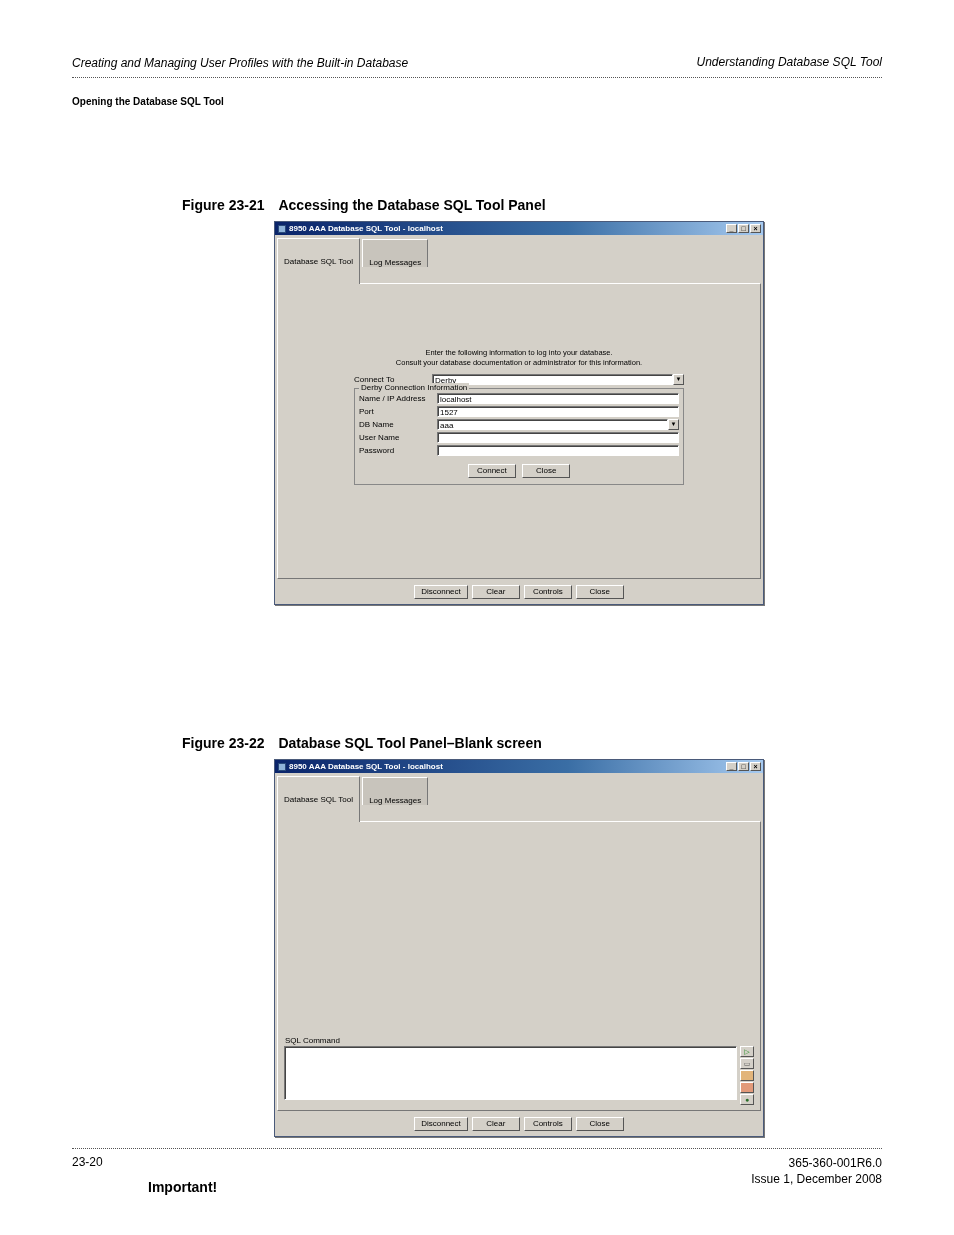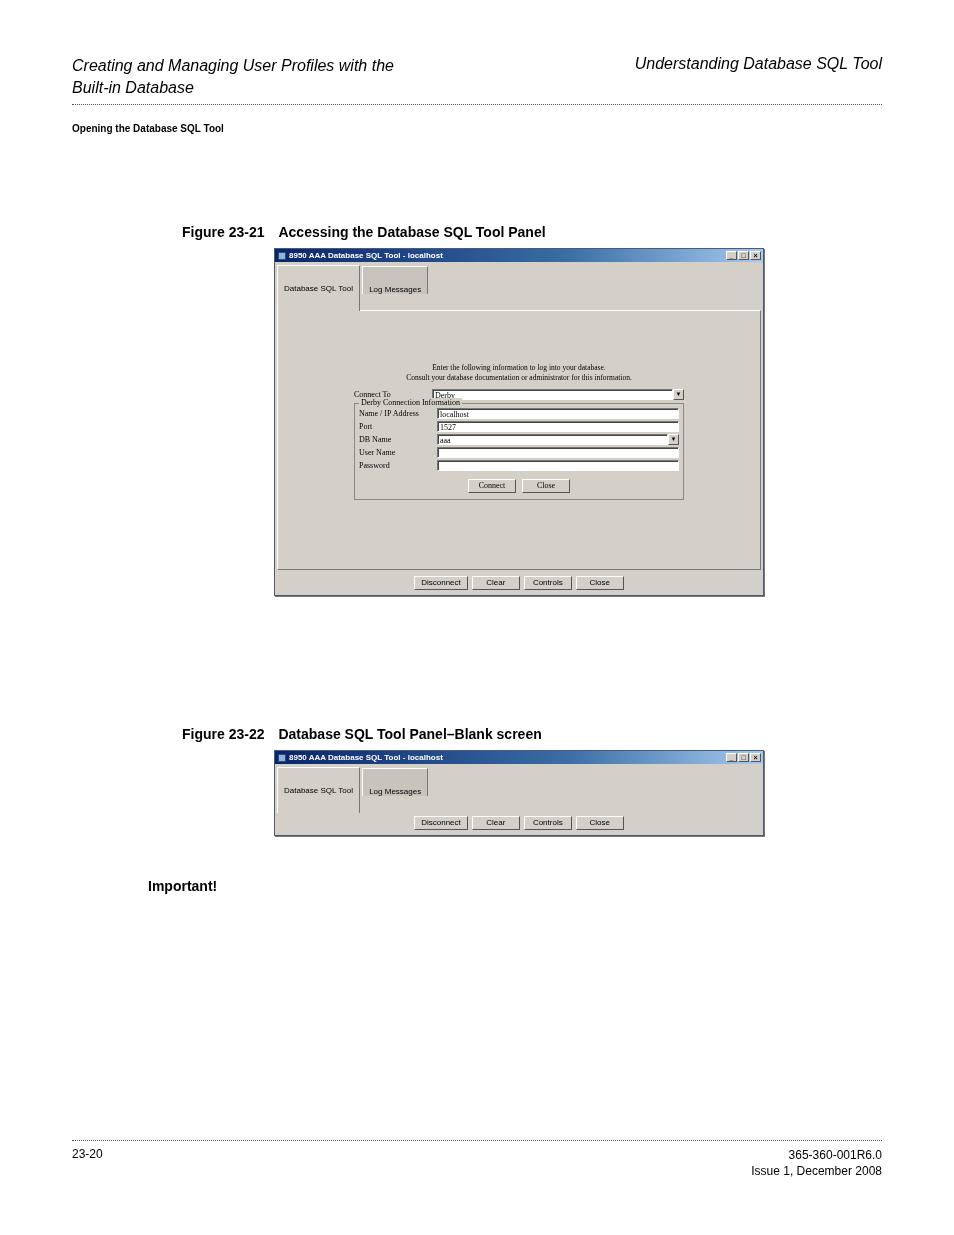--- a/index.html
+++ b/index.html
@@ -9,21 +9,21 @@
     background: #fff;
     font-family: Verdana, Arial, sans-serif;
     color: #000;
     position: relative;
     padding: 55px 72px 50px 72px;
   }
   .page-header {
     display: flex;
     justify-content: space-between;
     align-items: flex-start;
-    font-size: 16px;
+    font-size: 12px;
     font-style: italic;
     margin-bottom: 4px;
   }
   .page-header .left { max-width: 360px; line-height: 1.35; }
   .dotted-rule {
     border: none;
     border-top: 1.5px dotted #555;
     margin: 6px 0 0 0;
   }
   .section-heading {
@@ -109,21 +109,21 @@
   }
   .dd-arrow {
     width:11px; height:11px;
     background:#d4d0c8;
     border:1px solid #fff;
     border-right-color:#555; border-bottom-color:#555;
     font-size:6px; text-align:center; line-height:9px;
   }
 
   
-  .fig1-body { height: 260px; padding: 2px; font-family: Liberation Serif, serif; }
+  .fig1-body { height: 296px; padding: 14px; }
   .conn-panel {
     margin: 50px auto 0 auto;
     width: 330px;
   }
   .conn-msg { text-align:center; font-size:7.5px; line-height:1.3; margin-bottom:6px; }
   .conn-row { display:flex; align-items:center; margin-bottom:2px; }
   .conn-row .lbl { width:78px; font-size:8px; }
   .conn-row .val { flex:1; display:flex; }
   .conn-row .val .inset-field { flex:1; }
   .conn-fieldset {
@@ -177,21 +177,21 @@
   .important {
     font-size: 14px;
     font-weight: bold;
     margin-left: 76px;
     margin-top: 42px;
   }
 
   
   .page-footer {
     position:absolute;
-    left:72px; right:72px; bottom:56px;
+    left:72px; right:72px; bottom:48px;
   }
   .footer-row {
     display:flex; justify-content:space-between; align-items:flex-start;
     font-size:12px; margin-top:6px;
   }
   .footer-row .right { text-align:right; line-height:1.35; }
 </style>
 </head>
 <body>
 
@@ -299,20 +299,34 @@
       </div>
       <div class="win-controls">
         <div class="win-btn">_</div>
         <div class="win-btn">□</div>
         <div class="win-btn">×</div>
       </div>
     </div>
     <div class="tabs-row">
       <span class="tab">Database SQL Tool</span>
       <span class="tab inactive">Log Messages</span>
+    </div>
+    <div class="app-body fig2-body">
+      <div class="fig2-results"></div>
+      <div class="sql-label">SQL Command</div>
+      <div class="sql-row">
+        <div class="sql-textarea"></div>
+        <div class="sql-side">
+          <div class="mini run">▷</div>
+          <div class="mini open">▭</div>
+          <div class="mini db1"></div>
+          <div class="mini db2"></div>
+          <div class="mini globe">●</div>
+        </div>
+      </div>
     </div>
     <div class="bottom-bar">
       <span class="wbtn">Disconnect</span>
       <span class="wbtn">Clear</span>
       <span class="wbtn">Controls</span>
       <span class="wbtn">Close</span>
     </div>
   </div>
 </div>
 

